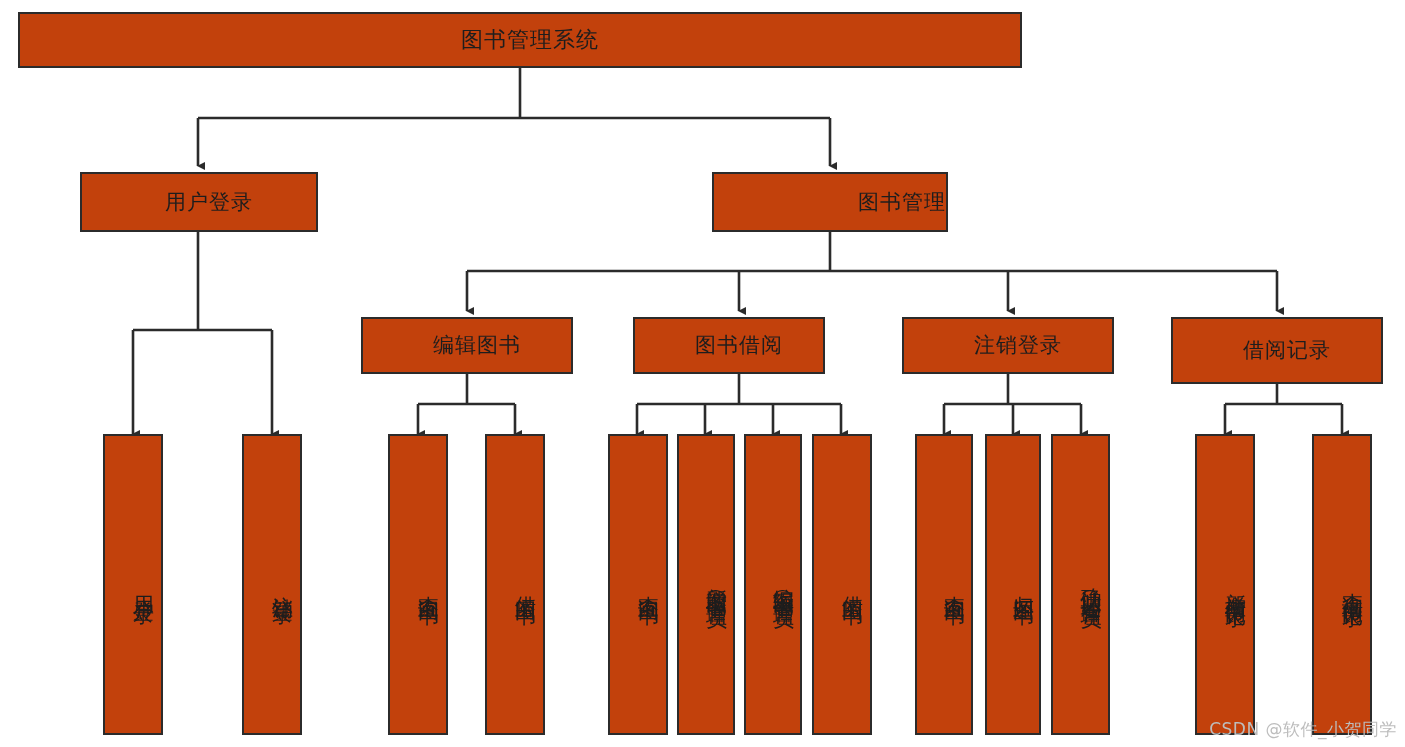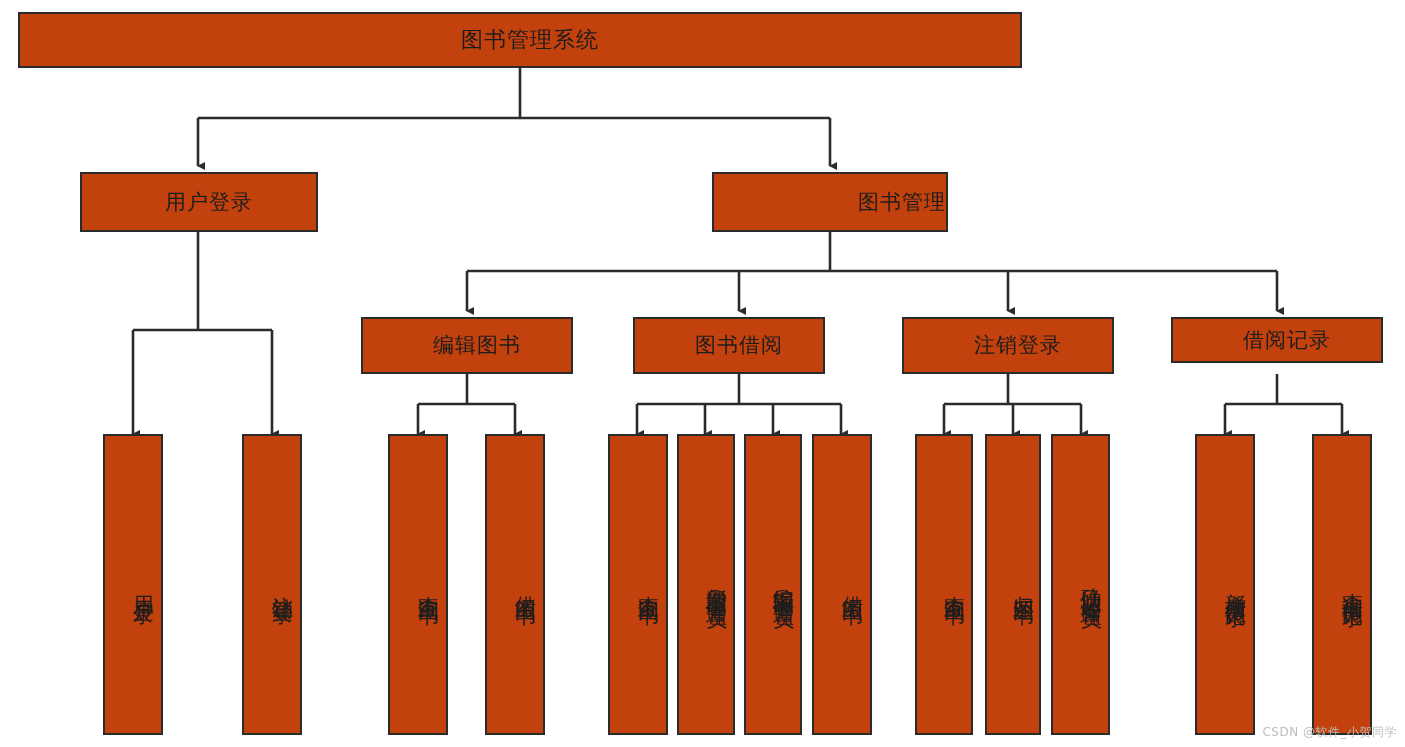--- a/index.html
+++ b/index.html
@@ -51,21 +51,21 @@
     font-size: 21px;
     white-space: nowrap;
   }
   .node.root .node-label {
     font-size: 22px;
   }
   #watermark {
     position: absolute;
     right: 8px;
     bottom: 6px;
-    font-size: 12px;
+    font-size: 17px;
     color: #bdbdbd;
     letter-spacing: 0.5px;
     z-index: 6;
     white-space: nowrap;
     font-family: "DejaVu Sans", "Liberation Sans", sans-serif;
   }
 </style>
 </head>
 <body>
 
@@ -134,21 +134,21 @@
 
   <div class="node" style="left:361px; top:317px; width:212px; height:57px;">
     <span class="node-label">编辑图书</span>
   </div>
   <div class="node" style="left:633px; top:317px; width:192px; height:57px;">
     <span class="node-label">图书借阅</span>
   </div>
   <div class="node" style="left:902px; top:317px; width:212px; height:57px;">
     <span class="node-label">注销登录</span>
   </div>
-  <div class="node" style="left:1171px; top:317px; width:212px; height:46px;">
+  <div class="node" style="left:1171px; top:317px; width:212px; height:67px;">
     <span class="node-label">借阅记录</span>
   </div>
 
   <div class="node vertical" style="left:103px; top:434px; width:60px; height:301px;">
     <span class="node-label">用户登录</span>
   </div>
   <div class="node vertical" style="left:242px; top:434px; width:60px; height:301px;">
     <span class="node-label">注销登录</span>
   </div>
 

